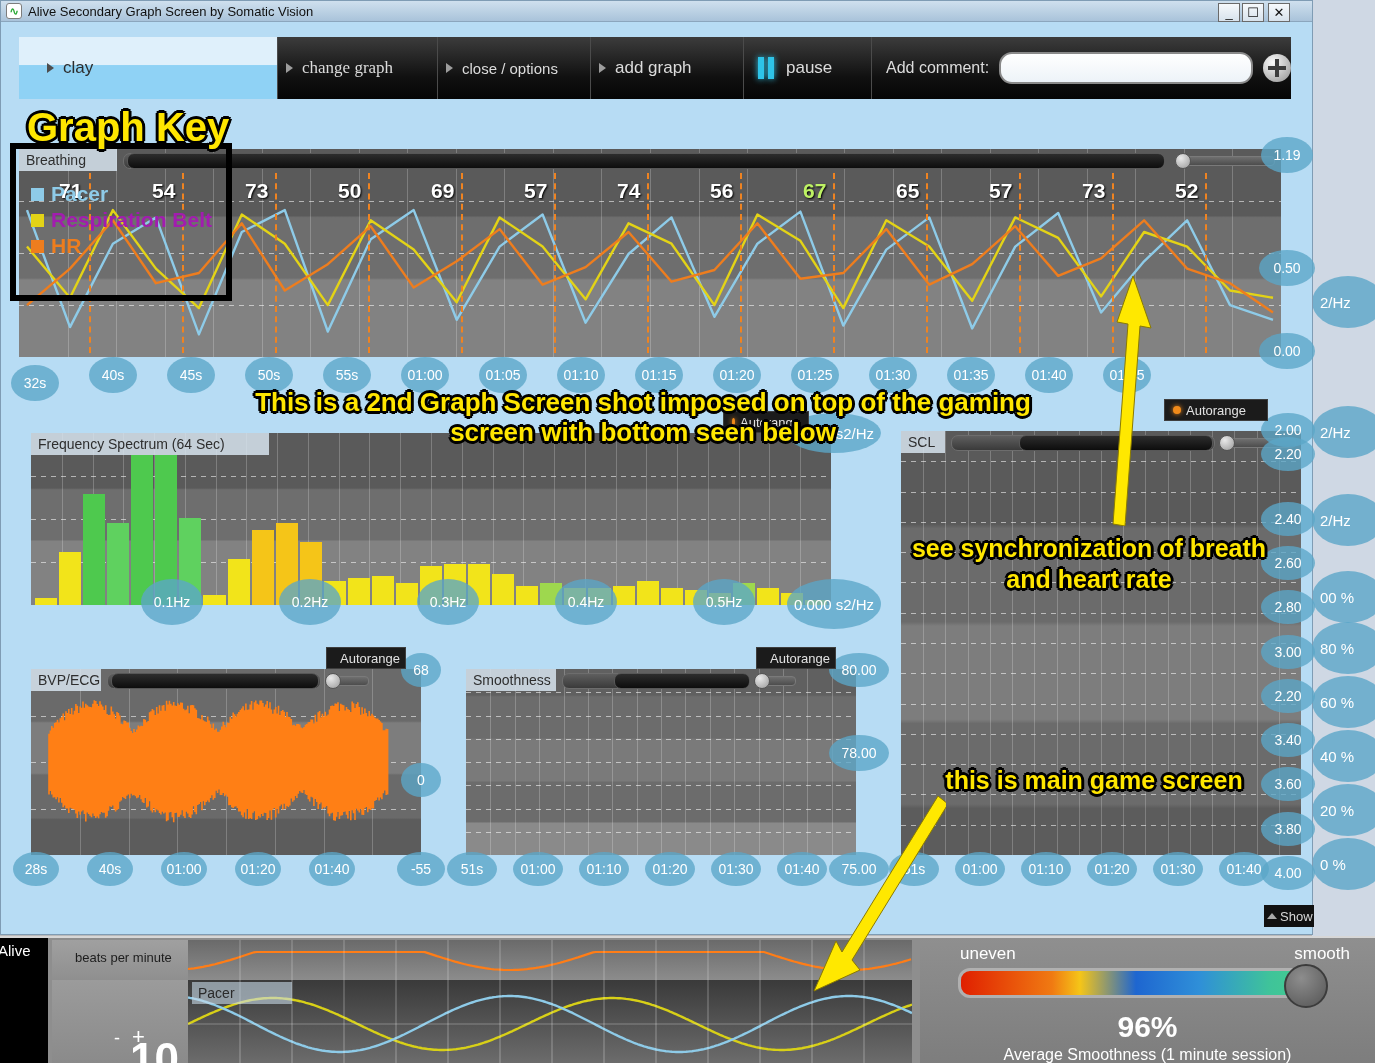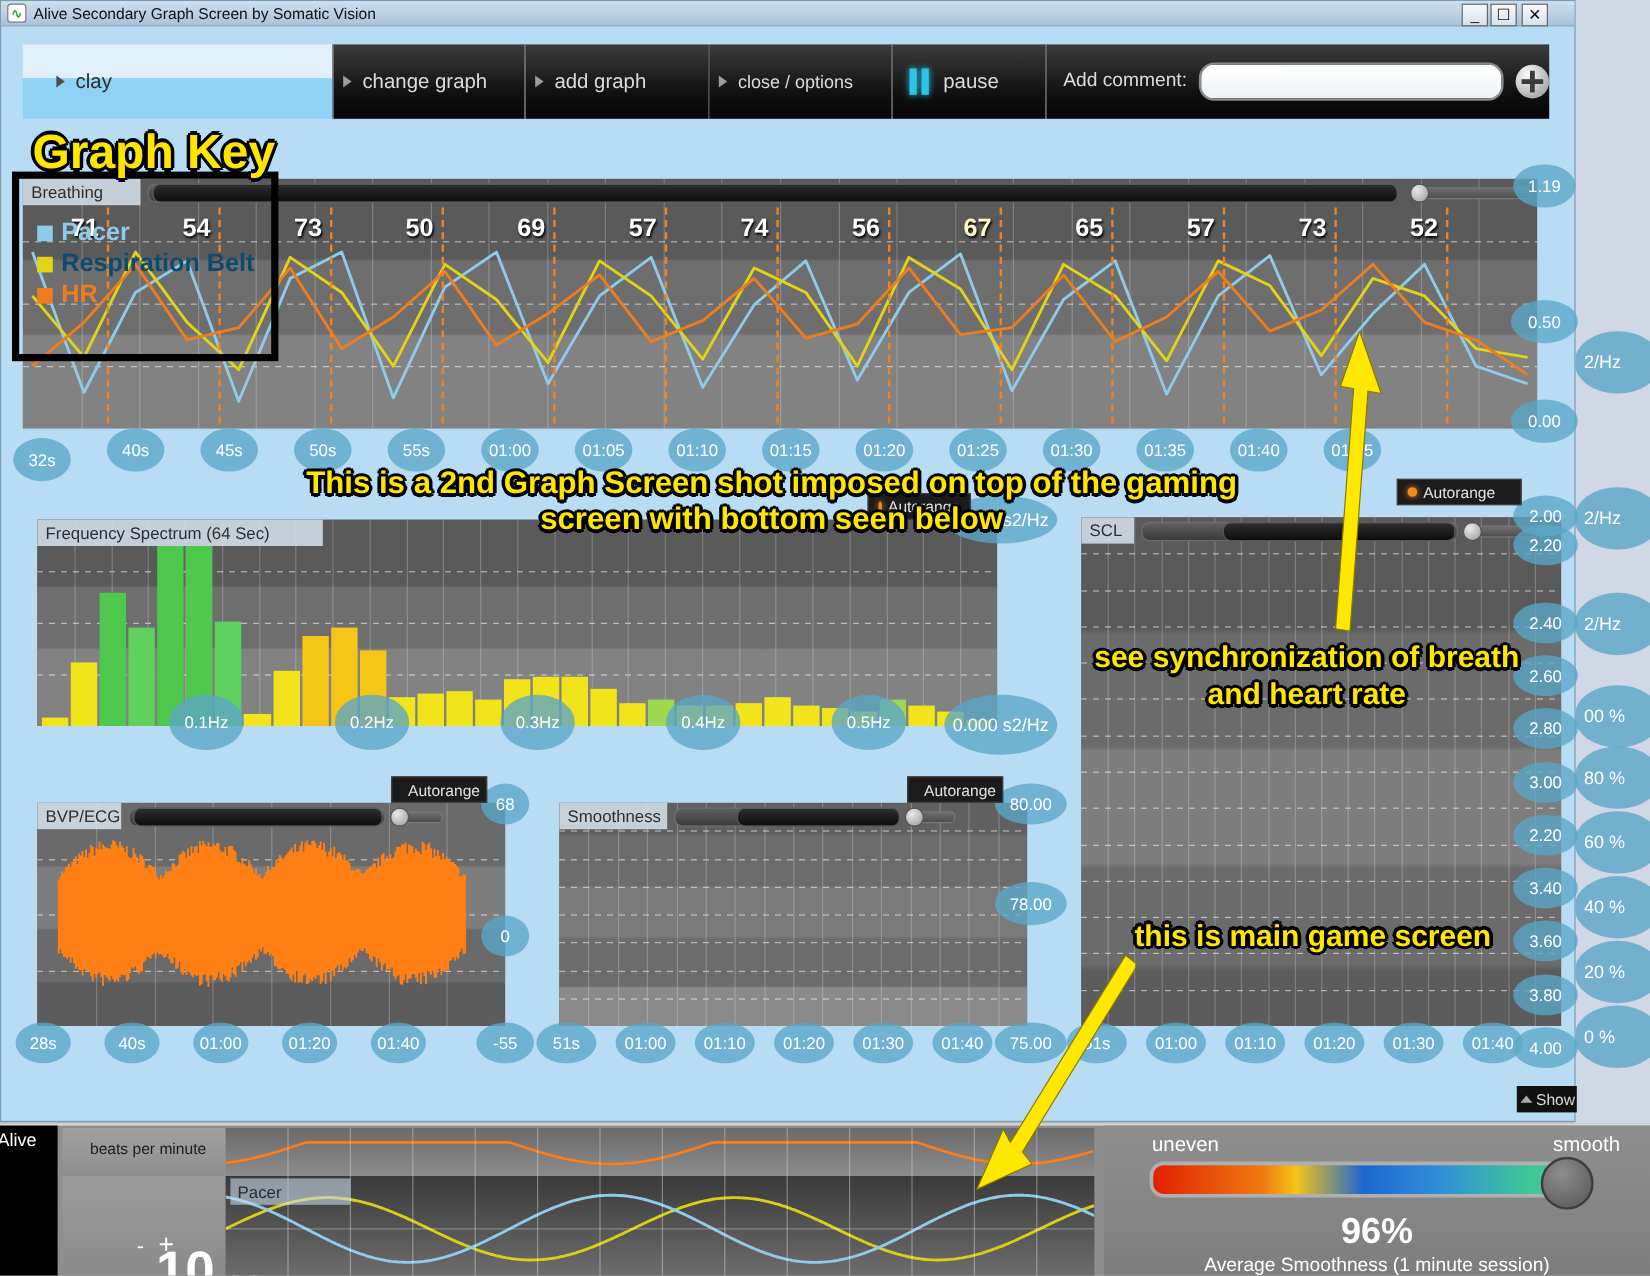--- a/index.html
+++ b/index.html
@@ -35,21 +35,21 @@
   
   #toolbar{position:absolute;left:18px;top:36px;width:1272px;height:62px;display:flex;}
   #tab-user{width:258px;background:linear-gradient(#dff0fb 0%,#dff0fb 45%,#8fd2f5 46%,#8fd2f5 100%);
      display:flex;align-items:center;padding-left:44px;box-sizing:border-box;color:#2d2d2d;font-size:17px;position:relative;}
   .tb-arrow{position:absolute;left:28px;top:50%;transform:translateY(-50%);width:0;height:0;
      border-left:7px solid #4d4d4d;border-top:5px solid transparent;border-bottom:5px solid transparent;}
   .tb-btn{background:linear-gradient(#3c3c3c,#101010 65%,#050505);
      display:flex;align-items:center;color:#dcdcdc;font-size:17px;position:relative;
      border-left:1px solid #4b4b4b;padding-left:24px;box-sizing:border-box;}
   .tb-btn .tb-arrow{left:8px;border-left-color:#9d9d9d;}
-  #tb-change{width:160px;}
+  #tb-change{width:160px;font-family:Liberation Serif, serif;}
   #tb-add{width:153px;}
   #tb-close{width:153px;font-size:15px;}
   #tb-pause{width:128px;padding-left:14px;gap:12px;}
   .pause-glyph{display:inline-flex;gap:4px;}
   .pause-glyph i{display:block;width:6px;height:22px;background:#2ec4e8;box-shadow:0 0 6px #2ec4e8;}
   #tb-comment{flex:1;display:flex;align-items:center;gap:10px;padding-left:14px;}
   #comment-label{color:#dcdcdc;font-size:16px;}
   #comment-input{flex:1;height:26px;border-radius:13px;border:2px solid #8a8a8a;
      background:linear-gradient(#ffffff,#edf3f8);max-width:500px;}
   #comment-add{width:28px;height:28px;border-radius:50%;
@@ -184,27 +184,27 @@
 
   <div id="toolbar">
     <div id="tab-user">
       <span class="tb-arrow"></span>
       <span>clay</span>
     </div>
     <div class="tb-btn" id="tb-change">
       <span class="tb-arrow"></span>
       <span>change graph</span>
     </div>
+    <div class="tb-btn" id="tb-close">
+      <span class="tb-arrow"></span>
+      <span>close / options</span>
+    </div>
     <div class="tb-btn" id="tb-add">
       <span class="tb-arrow"></span>
       <span>add graph</span>
-    </div>
-    <div class="tb-btn" id="tb-close">
-      <span class="tb-arrow"></span>
-      <span>close / options</span>
     </div>
     <div class="tb-btn" id="tb-pause">
       <span class="pause-glyph">
           <i></i>
           <i></i>
         </span>
       <span>pause</span>
     </div>
     <div class="tb-btn" id="tb-comment">
       <span id="comment-label">Add comment:</span>
@@ -266,21 +266,21 @@
         <div style="position: absolute; top: 30px; left: 319px; color: rgb(255, 255, 255); font-size: 21px; font-weight: bold; text-shadow: rgb(0, 0, 0) 1px 1px 2px;">50</div>
         <div style="position: absolute; top: 24px; bottom: 4px; width: 0px; border-left: 2px dashed rgb(239, 131, 33); left: 442px;"></div>
         <div style="position: absolute; top: 30px; left: 412px; color: rgb(255, 255, 255); font-size: 21px; font-weight: bold; text-shadow: rgb(0, 0, 0) 1px 1px 2px;">69</div>
         <div style="position: absolute; top: 24px; bottom: 4px; width: 0px; border-left: 2px dashed rgb(239, 131, 33); left: 535px;"></div>
         <div style="position: absolute; top: 30px; left: 505px; color: rgb(255, 255, 255); font-size: 21px; font-weight: bold; text-shadow: rgb(0, 0, 0) 1px 1px 2px;">57</div>
         <div style="position: absolute; top: 24px; bottom: 4px; width: 0px; border-left: 2px dashed rgb(239, 131, 33); left: 628px;"></div>
         <div style="position: absolute; top: 30px; left: 598px; color: rgb(255, 255, 255); font-size: 21px; font-weight: bold; text-shadow: rgb(0, 0, 0) 1px 1px 2px;">74</div>
         <div style="position: absolute; top: 24px; bottom: 4px; width: 0px; border-left: 2px dashed rgb(239, 131, 33); left: 721px;"></div>
         <div style="position: absolute; top: 30px; left: 691px; color: rgb(255, 255, 255); font-size: 21px; font-weight: bold; text-shadow: rgb(0, 0, 0) 1px 1px 2px;">56</div>
         <div style="position: absolute; top: 24px; bottom: 4px; width: 0px; border-left: 2px dashed rgb(239, 131, 33); left: 814px;"></div>
-        <div style="position: absolute; top: 30px; left: 784px; color: #fef9c3; font-size: 21px; font-weight: bold; text-shadow: rgb(0, 0, 0) 1px 1px 2px;">67</div>
+        <div style="position: absolute; top: 30px; left: 784px; color: #bef264; font-size: 21px; font-weight: bold; text-shadow: rgb(0, 0, 0) 1px 1px 2px;">67</div>
         <div style="position: absolute; top: 24px; bottom: 4px; width: 0px; border-left: 2px dashed rgb(239, 131, 33); left: 907px;"></div>
         <div style="position: absolute; top: 30px; left: 877px; color: rgb(255, 255, 255); font-size: 21px; font-weight: bold; text-shadow: rgb(0, 0, 0) 1px 1px 2px;">65</div>
         <div style="position: absolute; top: 24px; bottom: 4px; width: 0px; border-left: 2px dashed rgb(239, 131, 33); left: 1000px;"></div>
         <div style="position: absolute; top: 30px; left: 970px; color: rgb(255, 255, 255); font-size: 21px; font-weight: bold; text-shadow: rgb(0, 0, 0) 1px 1px 2px;">57</div>
         <div style="position: absolute; top: 24px; bottom: 4px; width: 0px; border-left: 2px dashed rgb(239, 131, 33); left: 1093px;"></div>
         <div style="position: absolute; top: 30px; left: 1063px; color: rgb(255, 255, 255); font-size: 21px; font-weight: bold; text-shadow: rgb(0, 0, 0) 1px 1px 2px;">73</div>
         <div style="position: absolute; top: 24px; bottom: 4px; width: 0px; border-left: 2px dashed rgb(239, 131, 33); left: 1186px;"></div>
         <div style="position: absolute; top: 30px; left: 1156px; color: rgb(255, 255, 255); font-size: 21px; font-weight: bold; text-shadow: rgb(0, 0, 0) 1px 1px 2px;">52</div>
       </div>
   </div>
@@ -306,21 +306,21 @@
   <div class="bub" style="left:1258px;top:332px;width:56px;height:36px;">0.00</div>
 
   <div id="keybox"></div>
   <div id="keylegend">
     <div class="kl-row">
       <span class="kl-sw" style="background:#8ecbe8"></span>
       <span style="color:#8ecbe8">Pacer</span>
     </div>
     <div class="kl-row">
       <span class="kl-sw" style="background:#e3d316"></span>
-      <span style="color:#0c4a6e">Respiration Belt</span>
+      <span style="color:#a21caf">Respiration Belt</span>
     </div>
     <div class="kl-row">
       <span class="kl-sw" style="background:#ee7d1e"></span>
       <span style="color:#ee7d1e">HR</span>
     </div>
   </div>
   <div id="label-graphkey" class="yellowtxt" style="font-size:40px;">Graph Key</div>
 
   <div class="autorange" style="left:722px;top:410px;width:86px;">
     <span class="ar-dot"></span>

